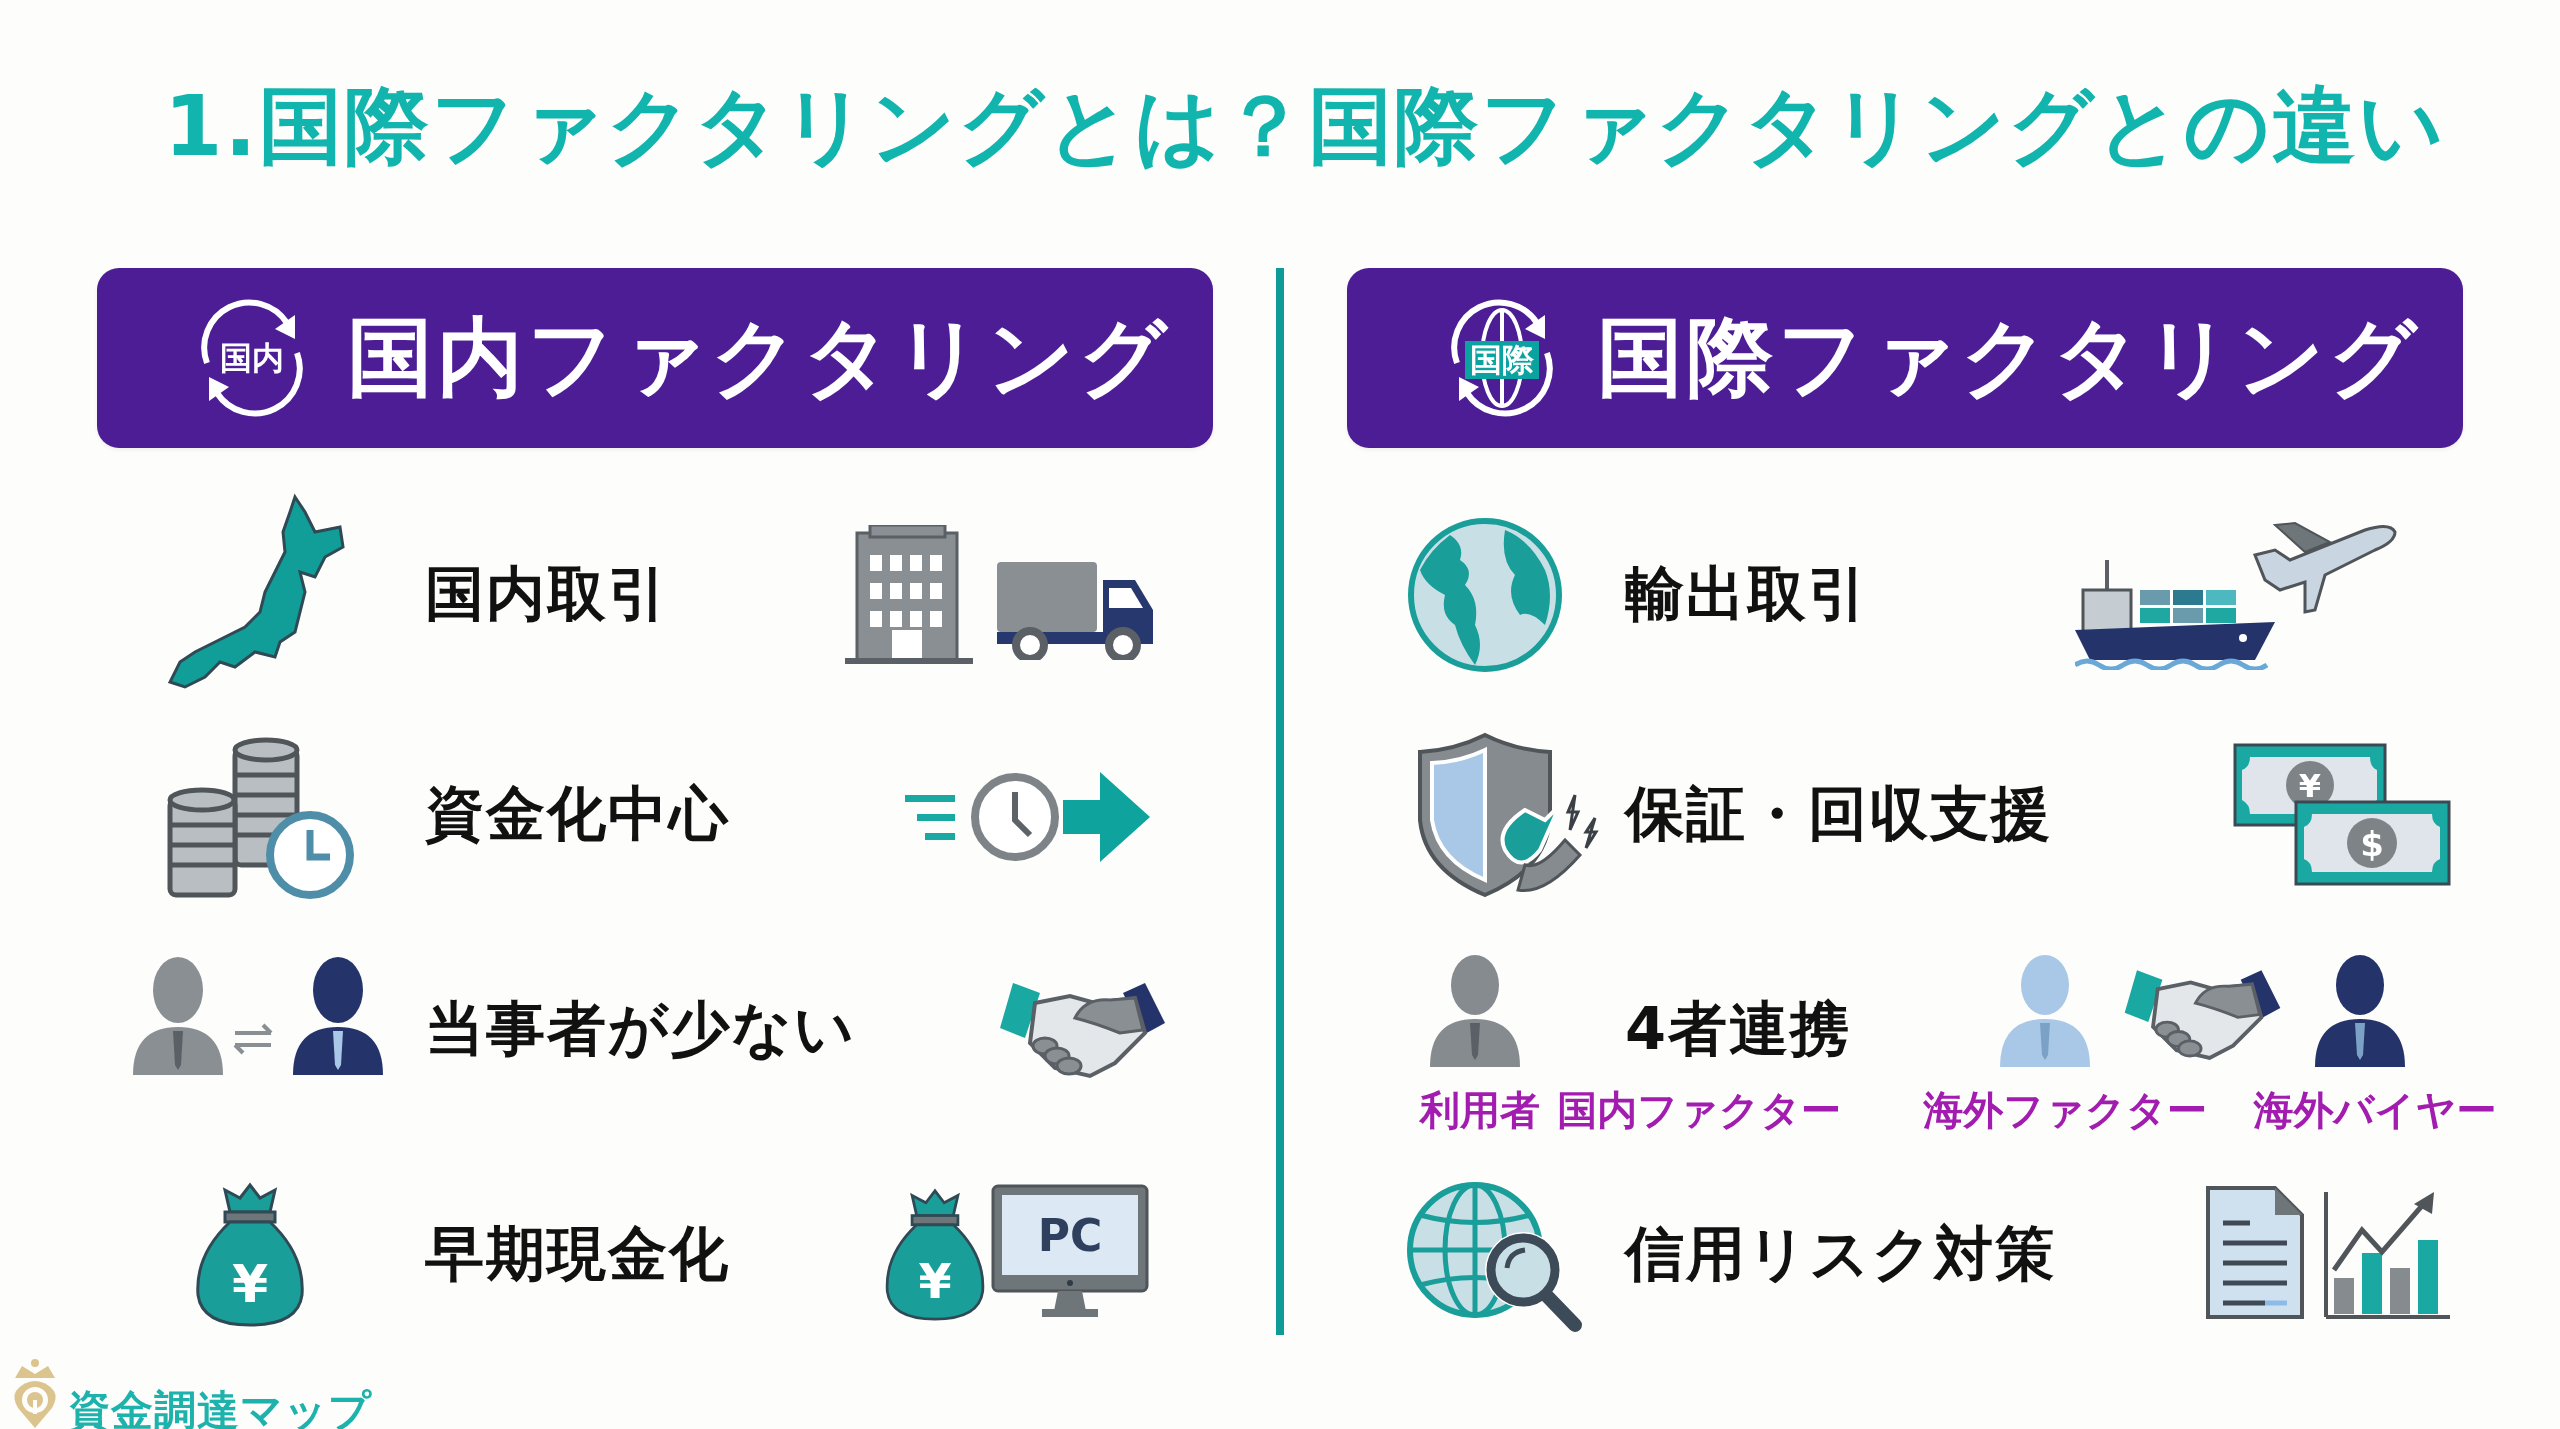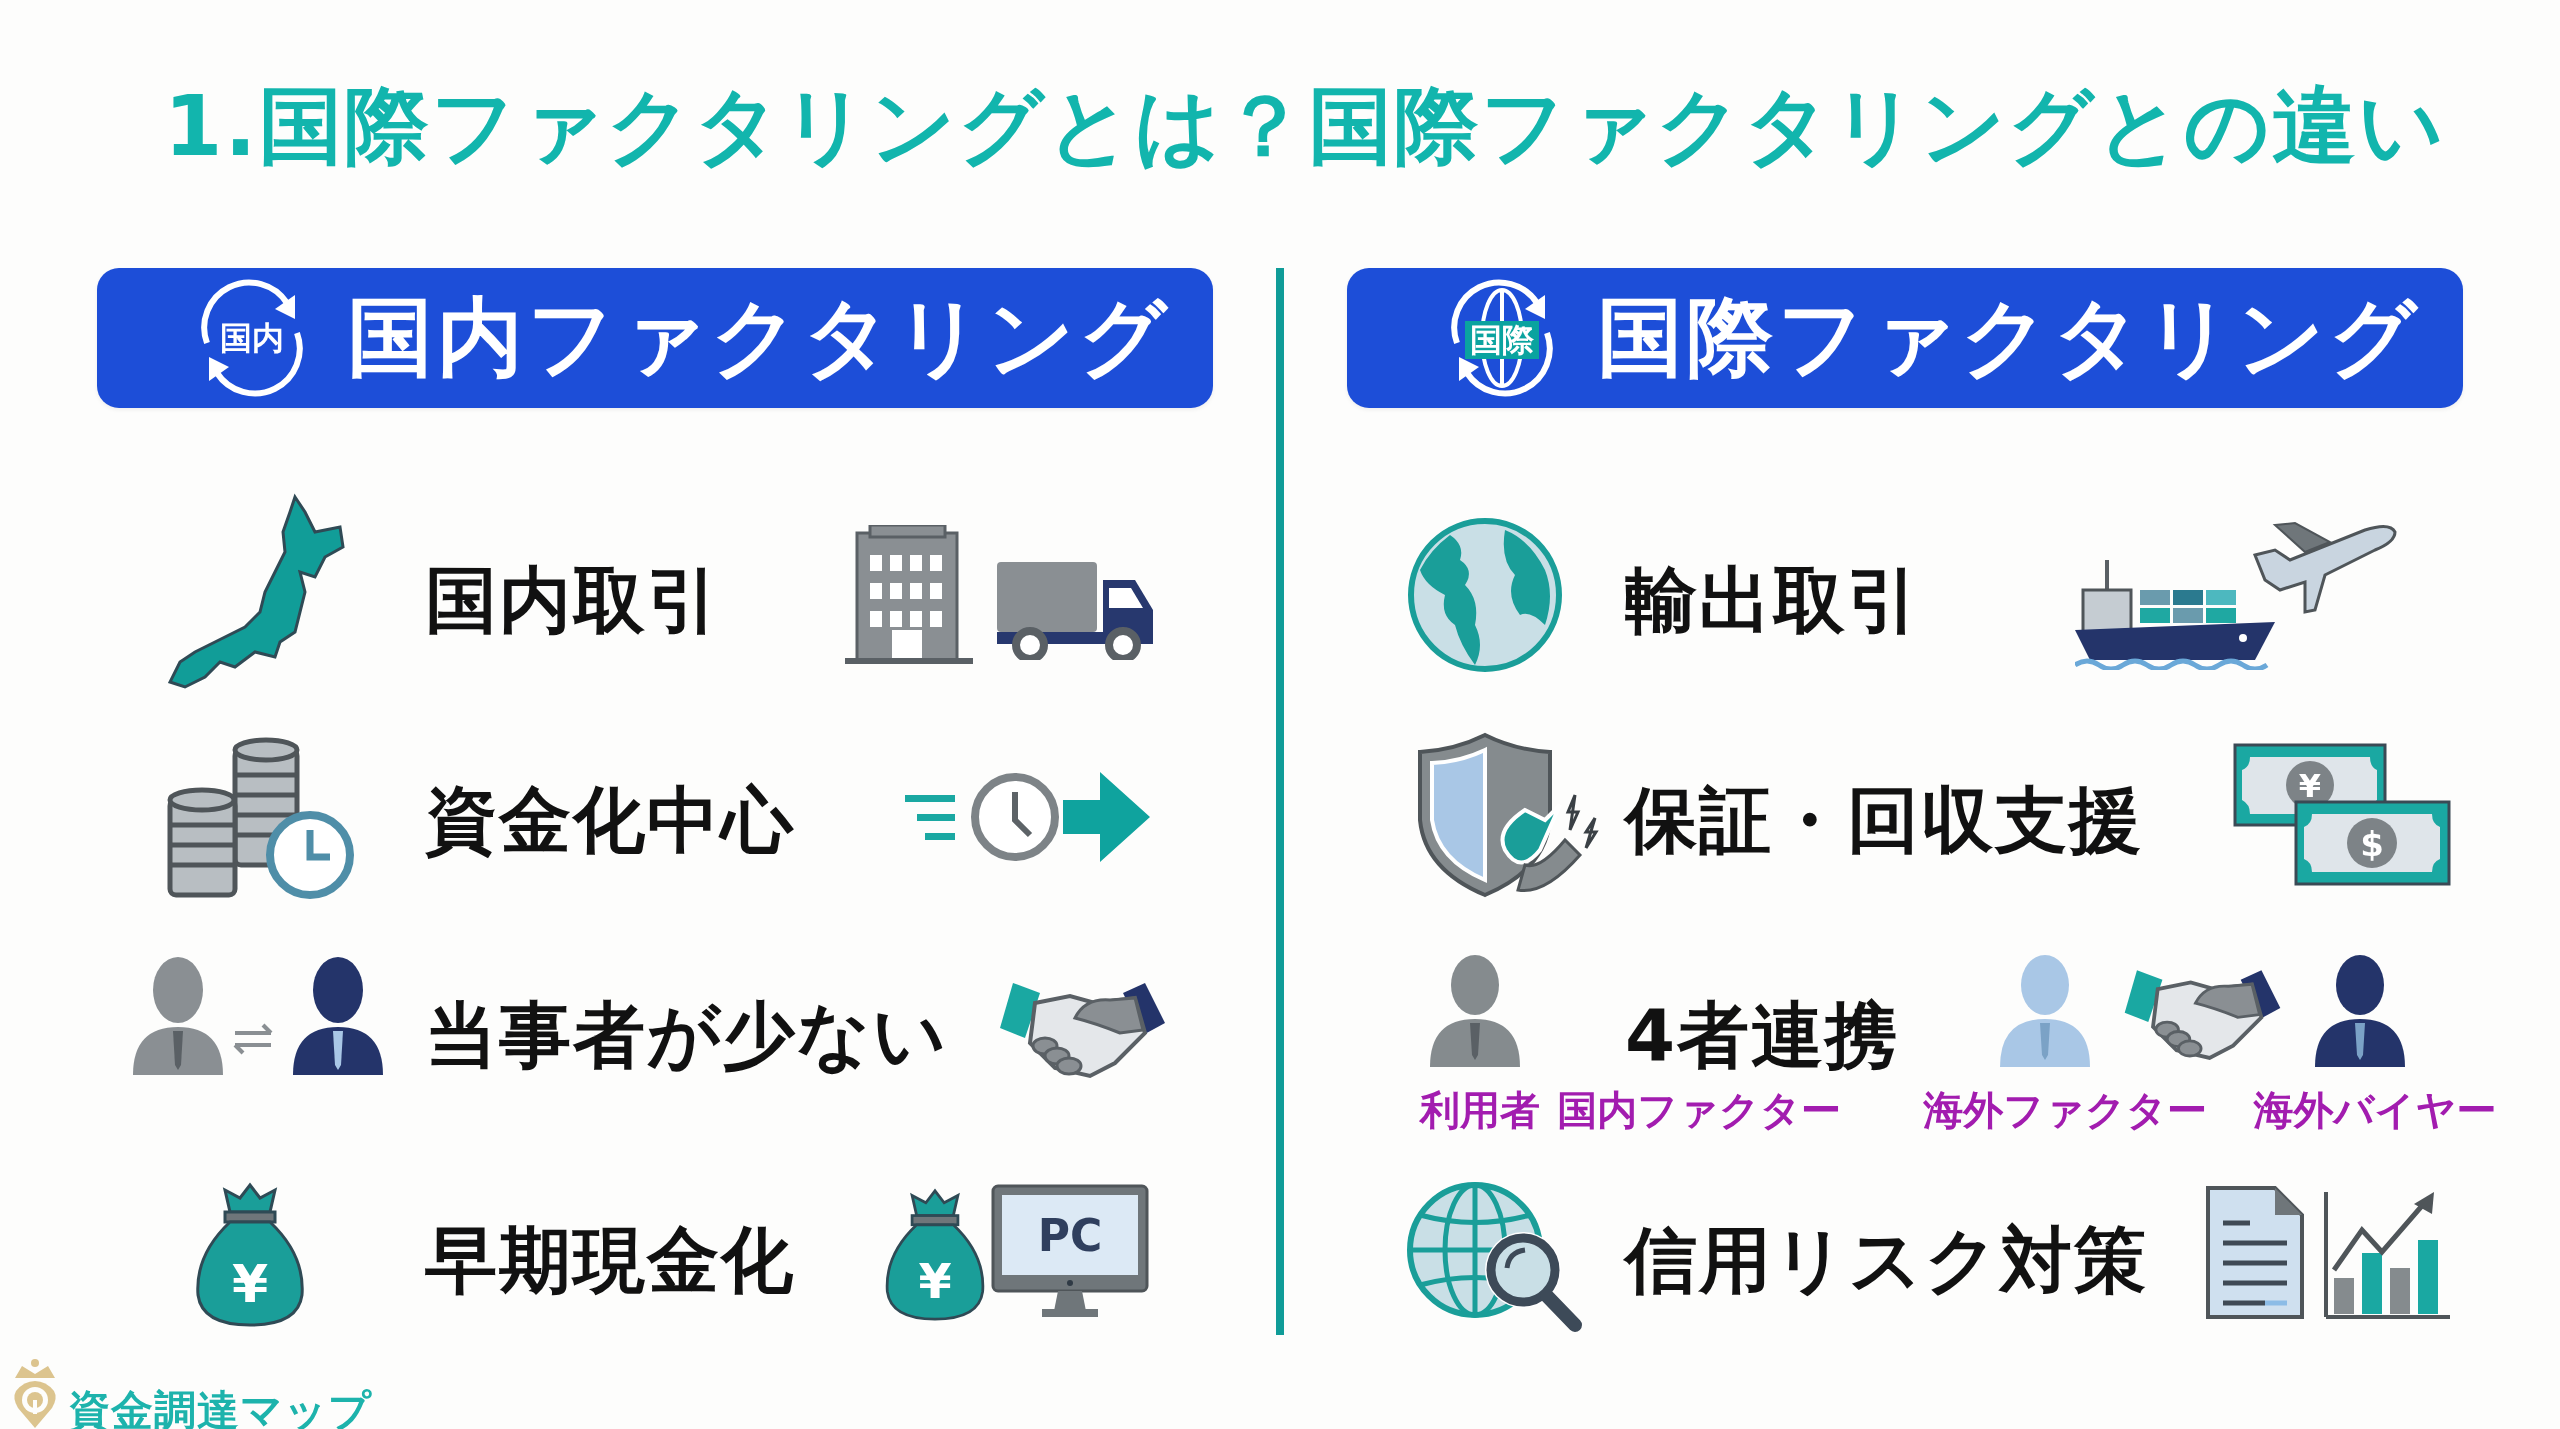--- a/index.html
+++ b/index.html
@@ -9,32 +9,31 @@
     font-family:"DejaVu Sans", "Liberation Sans", sans-serif;
   }
   .abs { position:absolute; }
   .title {
     left:0; top:70px; width:2560px; text-align:center;
     font-size:84px; font-weight:bold; color:#12b5ad; letter-spacing:2px;
     white-space:nowrap;
     padding-left:25px;
   }
   .band {
-    top:268px; width:1116px; height:140px; border-radius:22px;
-    background:#1d4ed8; color:#fff;
+    top:268px; width:1116px; height:180px; border-radius:22px;
+    background:#4c1d95; color:#fff;
     display:flex; align-items:center;
     box-shadow:0 2px 4px rgba(0,0,0,0.06);
   }
   .band .band-icon { width:130px; height:130px; margin-left:90px; margin-right:30px; }
   .band .band-label { font-size:86px; font-weight:bold; letter-spacing:4px; white-space:nowrap; }
   .divider { left:1276px; top:268px; width:8px; height:1067px; background:#0f9c98; }
   .row-text {
-    font-size:72px; font-weight:bold; color:#111; white-space:nowrap; letter-spacing:2px;
+    font-size:59px; font-weight:bold; color:#111; white-space:nowrap; letter-spacing:2px;
     transform:translateY(-50%);
-    margin-top:6px;
   }
   .party-label {
     font-size:40px; font-weight:bold; color:#a21caf; white-space:nowrap; text-align:center;
   }
   .logo { left:10px; top:1348px; display:flex; align-items:center; }
   .logo-text { font-size:42px; color:#1db3ac; font-weight:bold; margin-left:8px; letter-spacing:1px;margin-top:35px; }
   svg { display:block; }
 </style>
 </head>
 <body>

